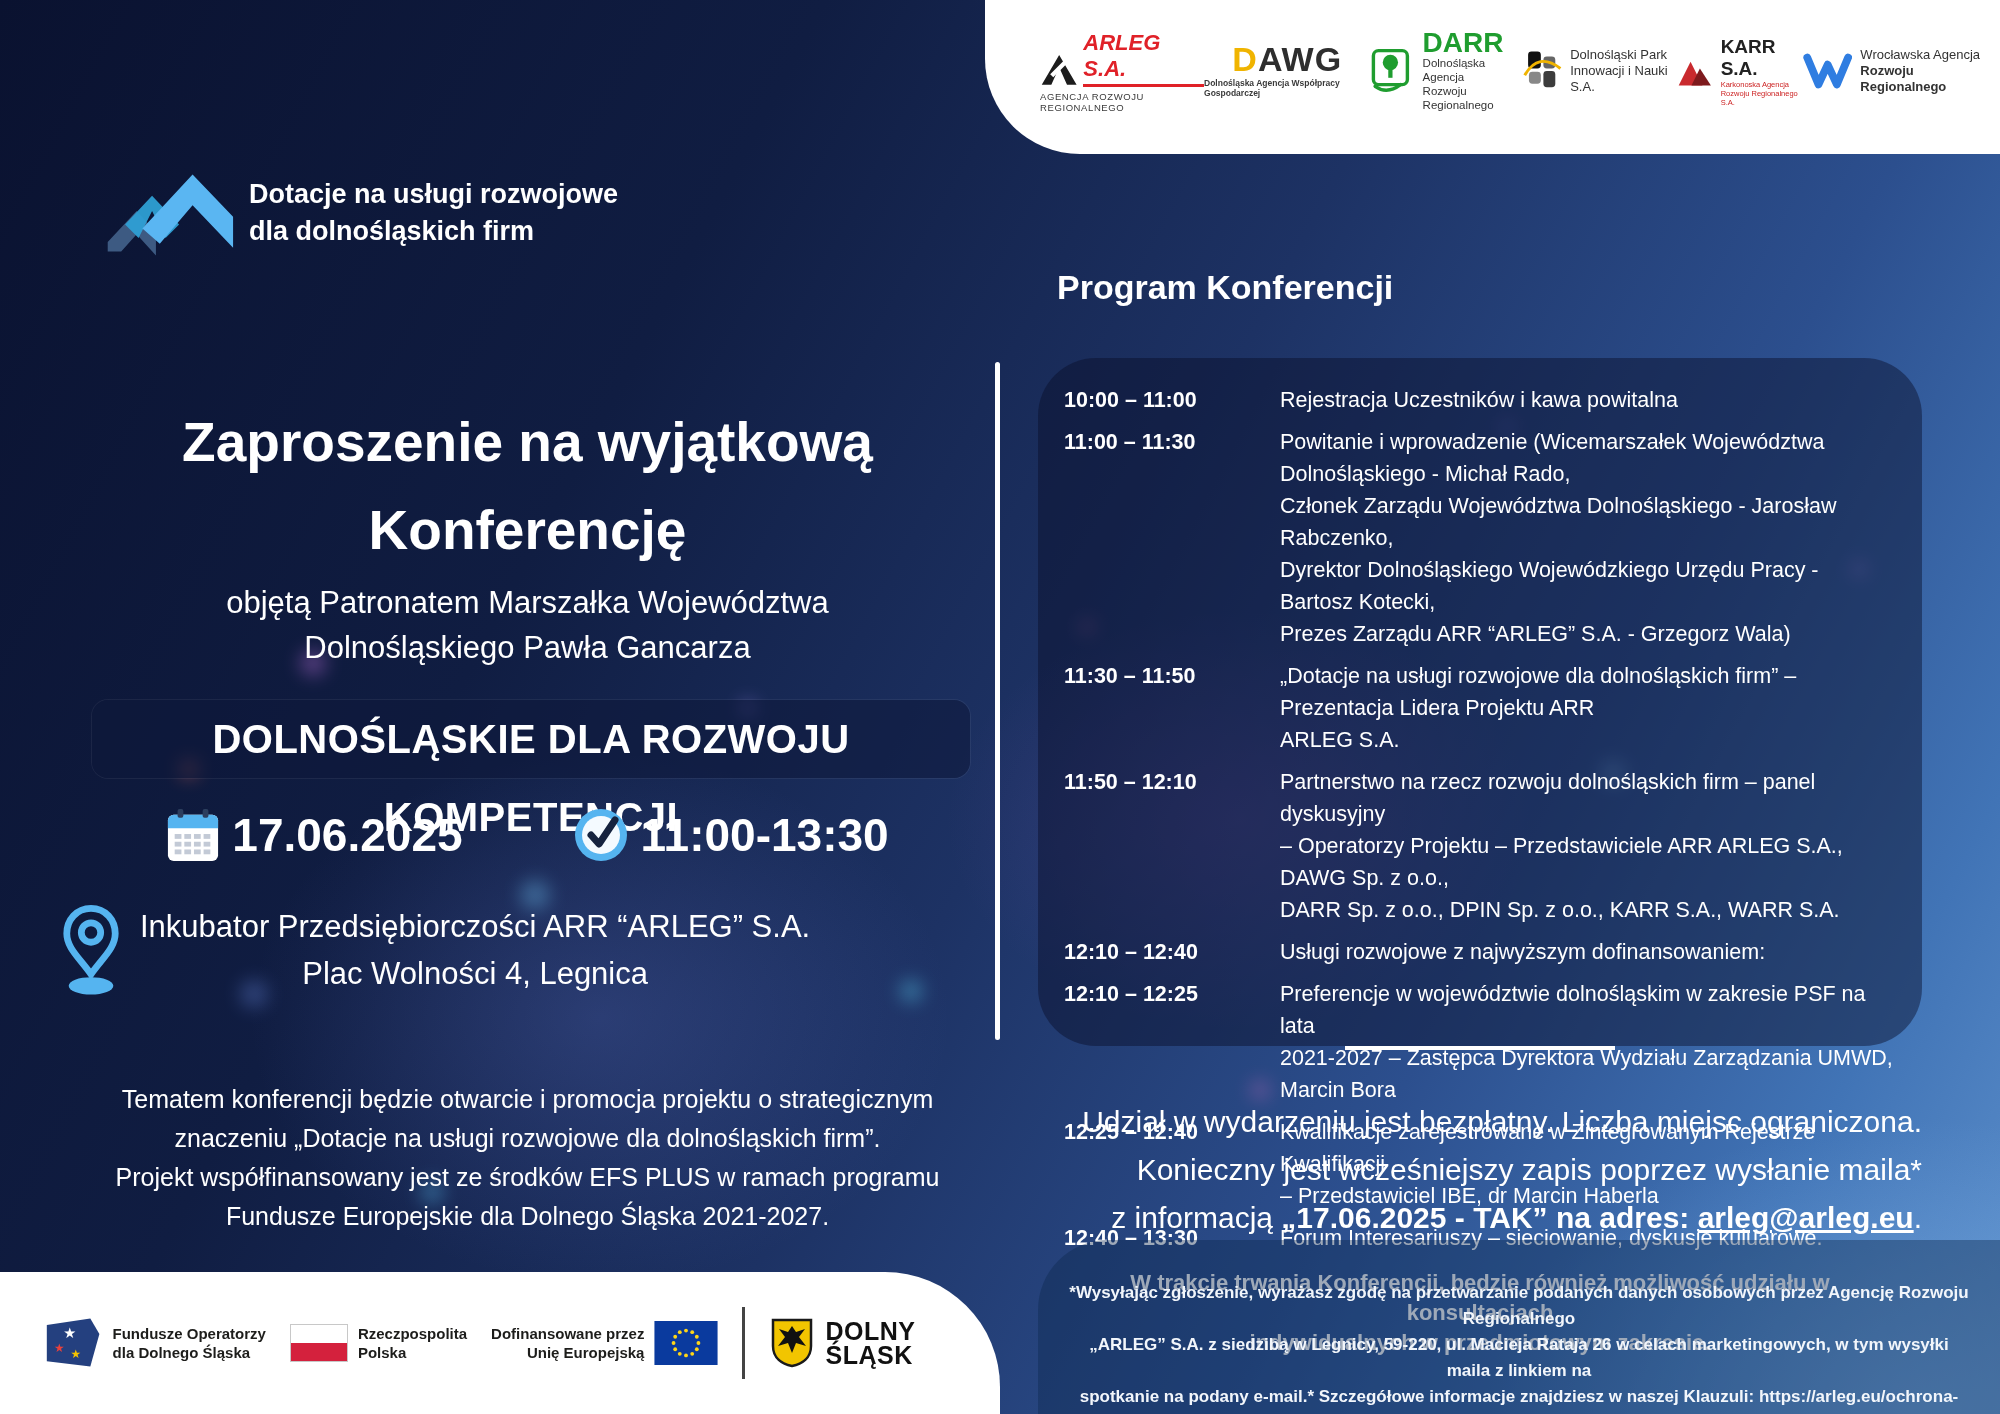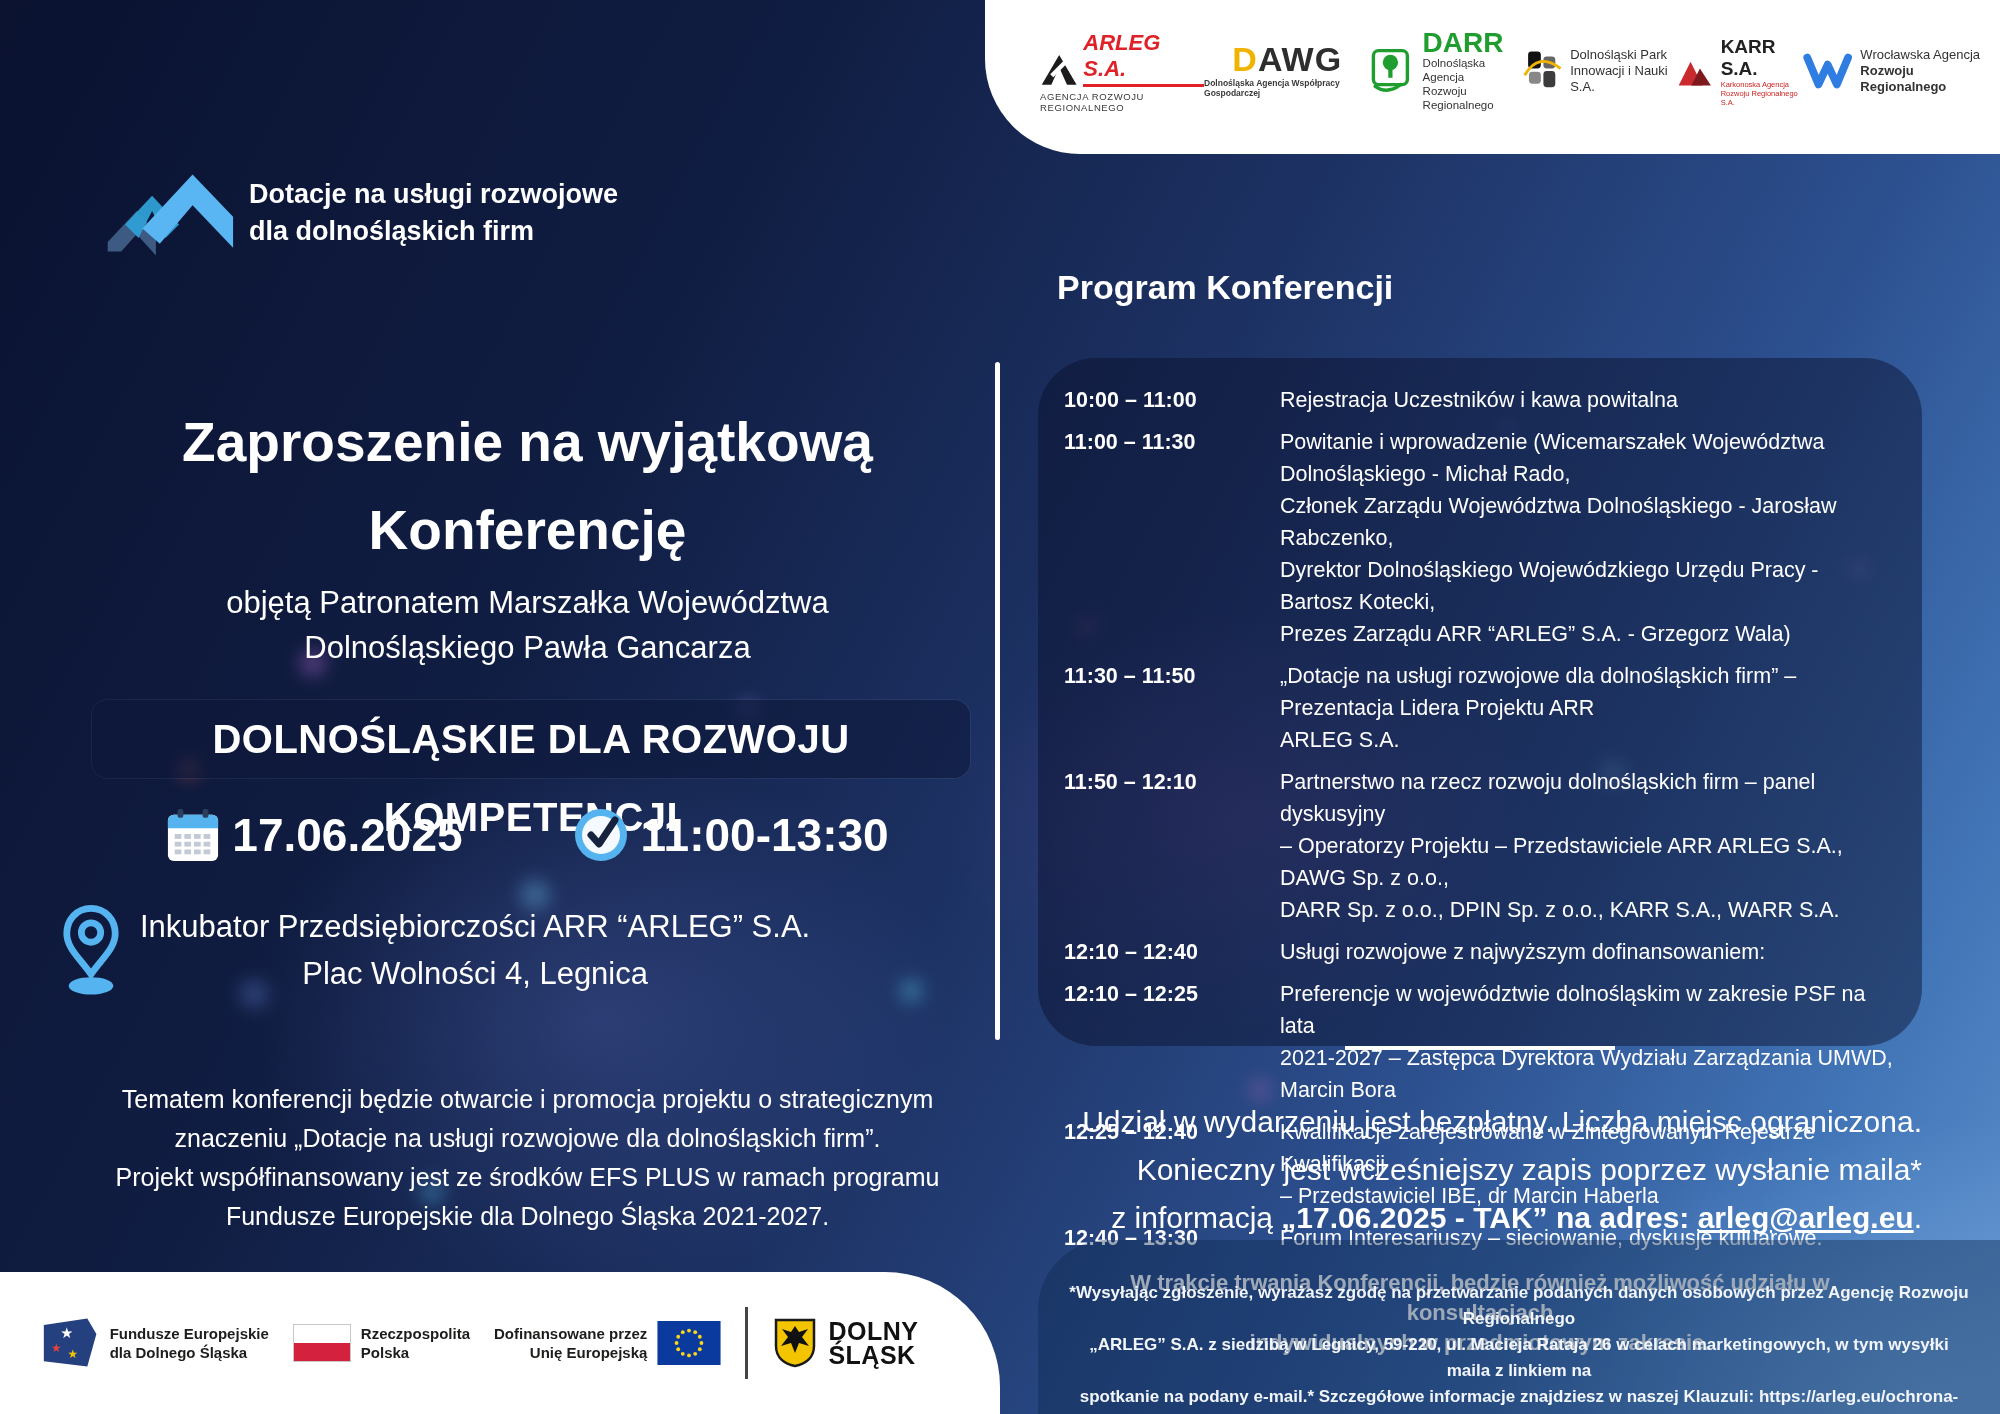--- a/index.html
+++ b/index.html
@@ -322,21 +322,21 @@
 
   <div class="footer-bar">
     <div class="flogo">
       <svg width="58" height="56" viewBox="0 0 64 56">
         <polygon points="2,8 50,1 60,18 50,54 2,48" fill="#24407f"></polygon>
         <text x="20" y="22" font-size="16" fill="#ffffff">★</text>
         <text x="10" y="38" font-size="13" fill="#e8413c">★</text>
         <text x="28" y="45" font-size="13" fill="#f5c400">★</text>
       </svg>
       <div class="txt">
-        <div>Fundusze Europejskie</div>
+        <div>Fundusze Operatorzy</div>
         <div>dla Dolnego Śląska</div>
       </div>
     </div>
     <div class="flogo">
       <div class="pl-flag">
           <div class="w"></div>
           <div class="r"></div>
         </div>
       <div class="txt">
         <div>Rzeczpospolita</div>

